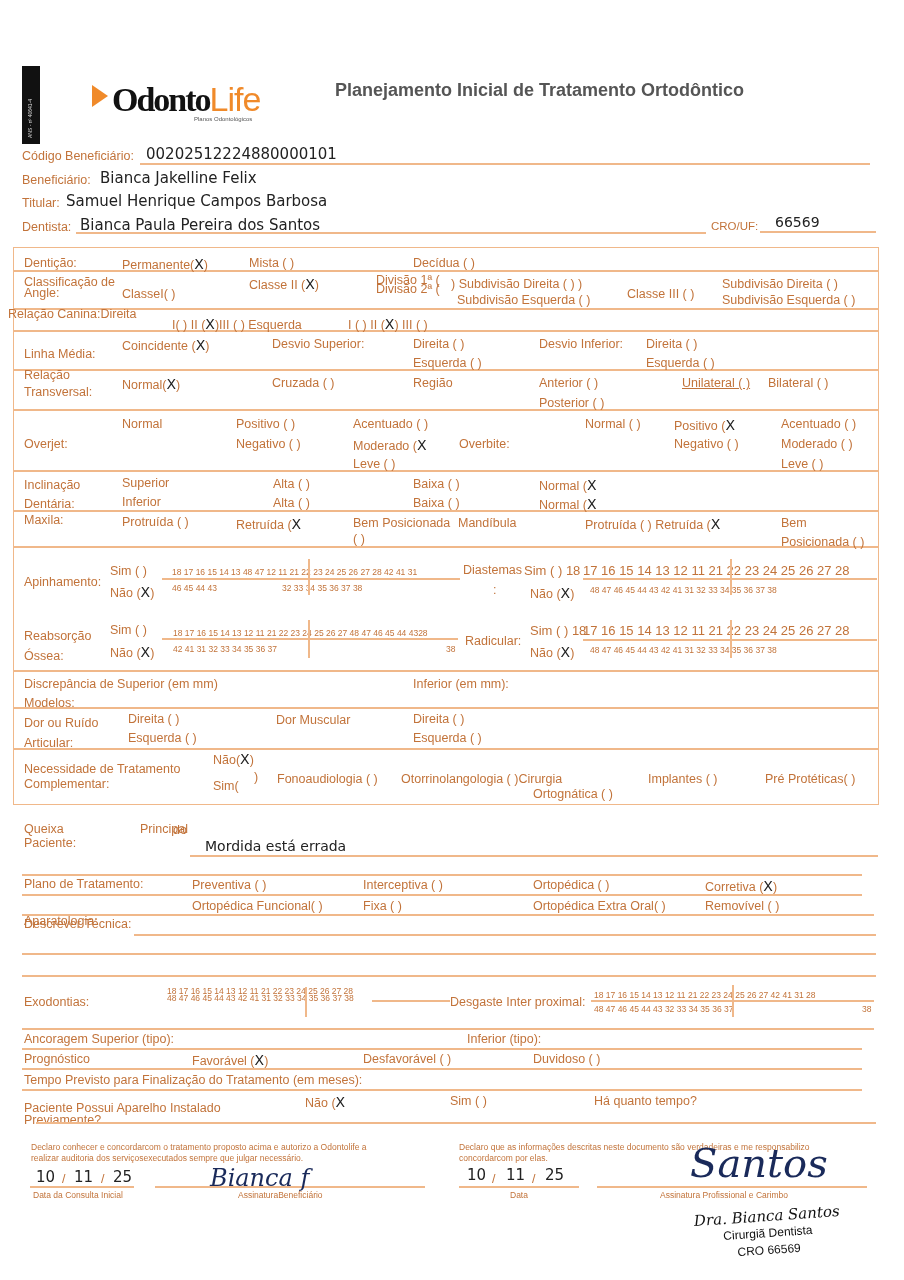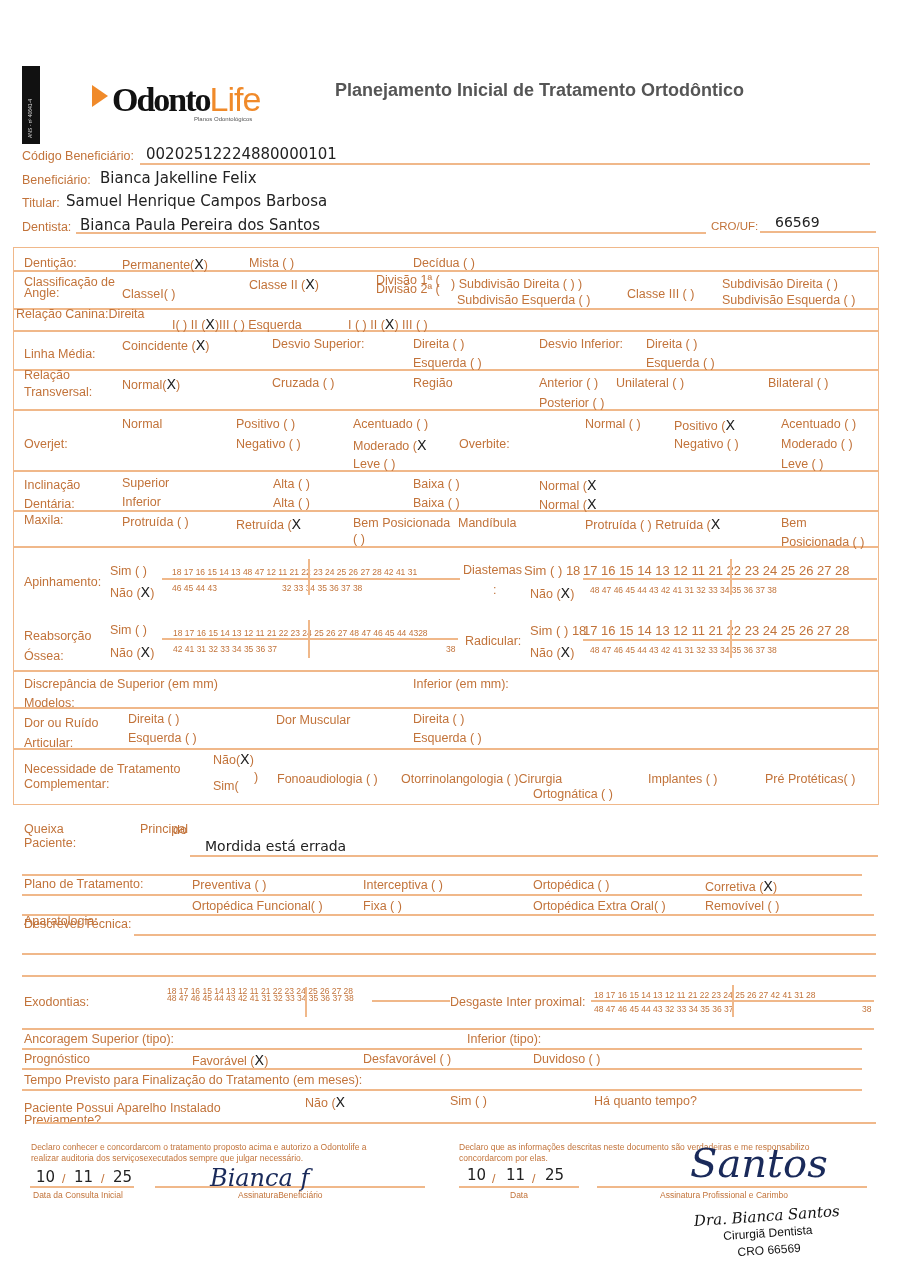--- a/index.html
+++ b/index.html
@@ -68,40 +68,40 @@
 <span class="abs lbl" style="left:24px;top:277px;line-height:11px;"><span>Classificação de</span><br><span>Angle:</span></span>
 <span class="abs lbl" style="left:122px;top:287px;">ClasseI(    )</span>
 <span class="abs lbl" style="left:249px;top:276px;"><span>Classe II (</span><span class="mark">X</span><span>)</span></span>
 <span class="abs lbl" style="left:376px;top:276px;line-height:9px;"><span>Divisão 1ª (</span><br><span>Divisão 2ª (</span></span>
 <span class="abs lbl" style="left:451px;top:277px;">) Subdivisão Direita ( )  )</span>
 <span class="abs lbl" style="left:457px;top:293px;">Subdivisão Esquerda (    )</span>
 <span class="abs lbl" style="left:627px;top:287px;">Classe III (   )</span>
 <span class="abs lbl" style="left:722px;top:277px;">Subdivisão Direita (    )</span>
 <span class="abs lbl" style="left:722px;top:293px;">Subdivisão Esquerda (    )</span>
 
-<span class="abs lbl" style="left:16px;top:307px;text-align:center;">Relação Canina:Direita</span>
+<span class="abs lbl" style="left:8px;top:307px;text-align:center;">Relação Canina:Direita</span>
 <span class="abs lbl" style="left:172px;top:316px;"><span>I(    )</span> <span>II (</span><span class="mark">X</span><span>)III ( ) Esquerda</span></span>
 <span class="abs lbl" style="left:348px;top:316px;"><span>I (    )</span> <span>II (</span><span class="mark">X</span><span>) III (    )</span></span>
 
 <span class="abs lbl" style="left:24px;top:347px;">Linha Média:</span>
 <span class="abs lbl" style="left:122px;top:337px;"><span>Coincidente (</span><span class="mark">X</span><span>)</span></span>
 <span class="abs lbl" style="left:272px;top:337px;">Desvio Superior:</span>
 <span class="abs lbl" style="left:413px;top:337px;">Direita (    )</span>
 <span class="abs lbl" style="left:413px;top:356px;">Esquerda (    )</span>
 <span class="abs lbl" style="left:539px;top:337px;">Desvio Inferior:</span>
 <span class="abs lbl" style="left:646px;top:337px;">Direita (    )</span>
 <span class="abs lbl" style="left:646px;top:356px;">Esquerda (    )</span>
 
 <span class="abs lbl" style="left:24px;top:367px;line-height:17px;"><span>Relação</span><br><span>Transversal:</span></span>
 <span class="abs lbl" style="left:122px;top:376px;"><span>Normal(</span><span class="mark">X</span><span>)</span></span>
 <span class="abs lbl" style="left:272px;top:376px;">Cruzada (    )</span>
 <span class="abs lbl" style="left:413px;top:376px;">Região</span>
 <span class="abs lbl" style="left:539px;top:376px;">Anterior (    )</span>
 <span class="abs lbl" style="left:539px;top:396px;">Posterior (    )</span>
-<span class="abs lbl" style="left:616px;top:376px;">Unilateral (    )</span>
+<span class="abs lbl" style="left:682px;top:376px;text-decoration:underline;">Unilateral (    )</span>
 <span class="abs lbl" style="left:768px;top:376px;">Bilateral (    )</span>
 
 <span class="abs lbl" style="left:24px;top:437px;">Overjet:</span>
 <span class="abs lbl" style="left:122px;top:417px;">Normal</span>
 <span class="abs lbl" style="left:236px;top:417px;">Positivo ( )</span>
 <span class="abs lbl" style="left:236px;top:437px;">Negativo ( )</span>
 <span class="abs lbl" style="left:353px;top:417px;">Acentuado ( )</span>
 <span class="abs lbl" style="left:353px;top:437px;"><span>Moderado (</span><span class="mark">X</span></span>
 <span class="abs lbl" style="left:353px;top:457px;">Leve (    )</span>
 

